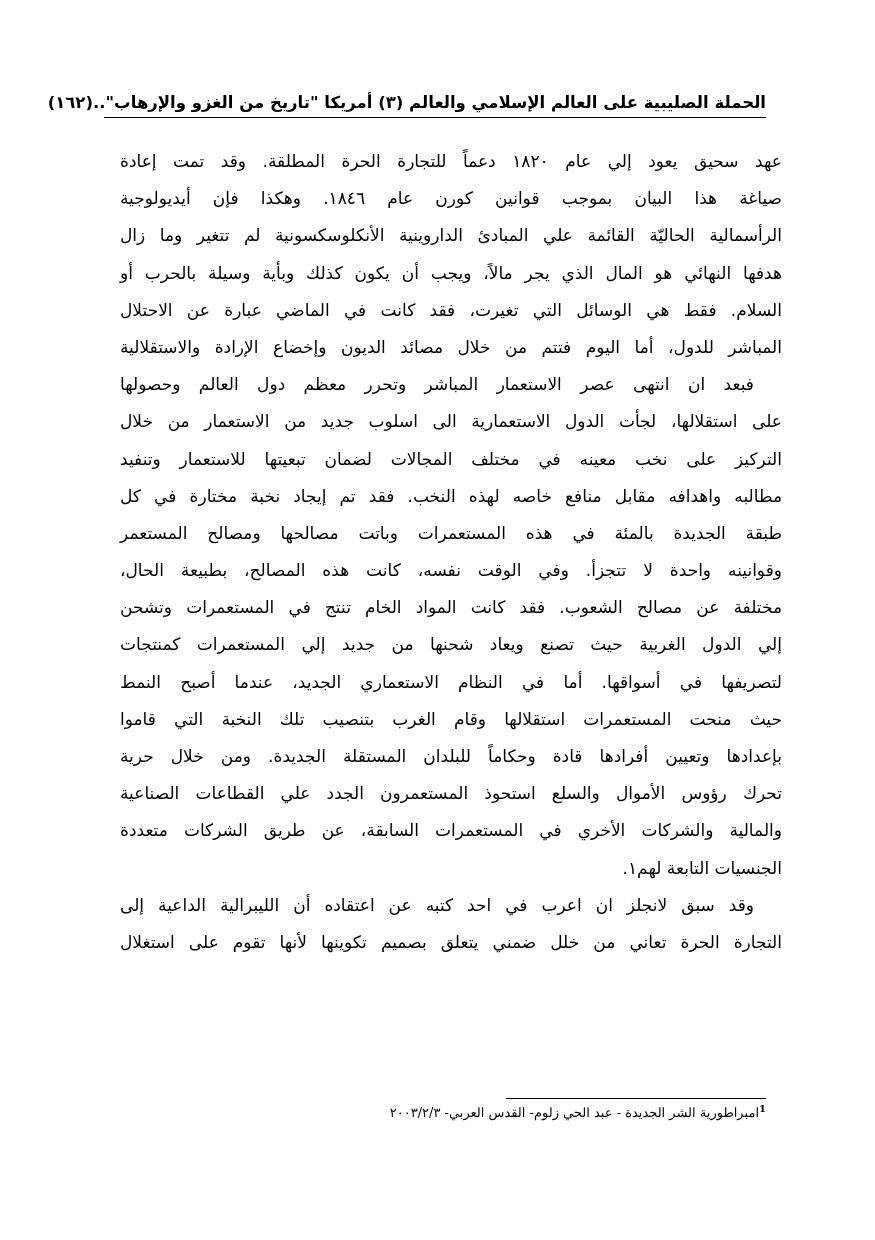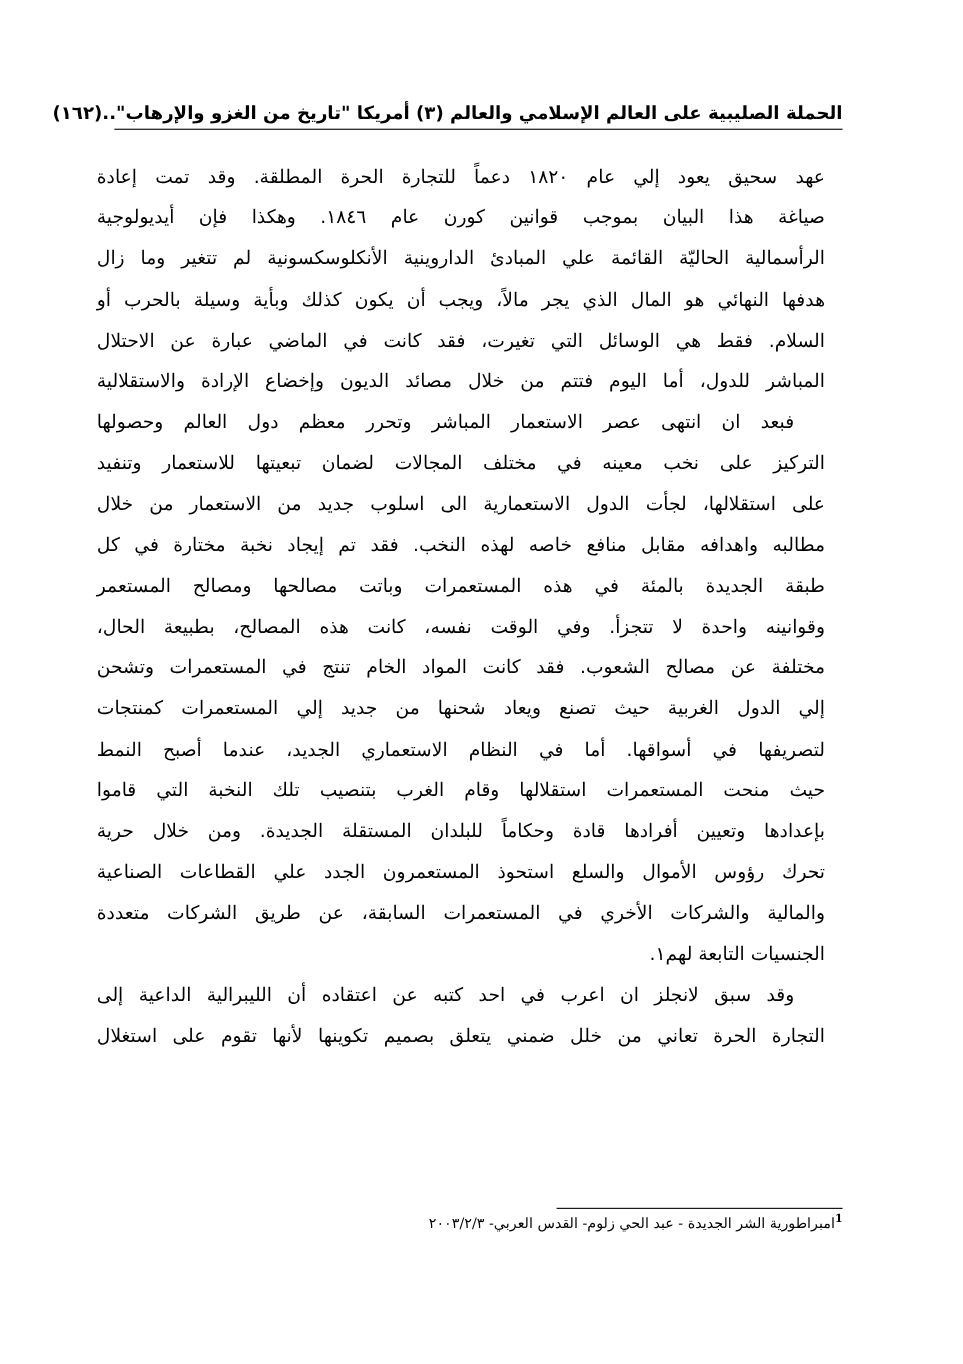--- a/index.html
+++ b/index.html
@@ -2,21 +2,21 @@
 <html><head>
 <meta charset="utf-8">
 <style>
   html, body { margin: 0; padding: 0; background: #ffffff; }
   body { width: 875px; height: 1240px; position: relative; overflow: hidden; font-family: "DejaVu Sans", sans-serif; color: #000; }
   .page { position: absolute; left: 0; top: 0; width: 875px; height: 1240px; background: #fff; }
   .header { position: absolute; left: 104px; top: 88px; width: 662px; height: 28px; direction: rtl; display: flex; justify-content: space-between; align-items: center; font-weight: bold; font-size: 16.5px; white-space: nowrap; }
   .header-title { direction: rtl; }
   .header-page { direction: rtl; margin-left: 0; }
   .header-rule { position: absolute; left: 104px; top: 117px; width: 662px; height: 0; border-top: 1.5px solid #000; }
-  .body-text { position: absolute; left: 88px; top: 143px; width: 662px; direction: rtl; font-size: 17px; line-height: 37.2px; }
+  .body-text { position: absolute; left: 120px; top: 143px; width: 662px; direction: rtl; font-size: 17px; line-height: 37.2px; }
   .line { display: block; height: 37.2px; text-align: justify; text-align-last: justify; white-space: nowrap; overflow: visible; }
   .line.last { text-align-last: right; }
   .line.indent { padding-right: 28px; }
   .footnote-rule { position: absolute; left: 506px; top: 1098px; width: 260px; border-top: 1px solid #000; }
   .footnote { position: absolute; left: 300px; top: 1103px; width: 466px; direction: rtl; text-align: right; font-family: "DejaVu Serif", serif; font-size: 13px; white-space: nowrap; }
   .footnote sup { font-weight: bold; font-size: 10px; }
 </style>
 </head>
 <body>
 
@@ -31,22 +31,22 @@
   <div class="body-text">
 
     <span class="line">عهد سحيق يعود إلي عام ١٨٢٠ دعماً للتجارة الحرة المطلقة. وقد تمت إعادة</span>
     <span class="line">صياغة هذا البيان بموجب قوانين كورن عام ١٨٤٦. وهكذا فإن أيديولوجية</span>
     <span class="line">الرأسمالية الحاليّة القائمة علي المبادئ الداروينية الأنكلوسكسونية لم تتغير وما زال</span>
     <span class="line">هدفها النهائي هو المال الذي يجر مالاً، ويجب أن يكون كذلك وبأية وسيلة بالحرب أو</span>
     <span class="line">السلام. فقط هي الوسائل التي تغيرت، فقد كانت في الماضي عبارة عن الاحتلال</span>
     <span class="line">المباشر للدول، أما اليوم فتتم من خلال مصائد الديون وإخضاع الإرادة والاستقلالية</span>
 
     <span class="line indent">فبعد ان انتهى عصر الاستعمار المباشر وتحرر معظم دول العالم وحصولها</span>
+    <span class="line">على استقلالها، لجأت الدول الاستعمارية الى اسلوب جديد من الاستعمار من خلال</span>
     <span class="line">التركيز على نخب معينه في مختلف المجالات لضمان تبعيتها للاستعمار وتنفيد</span>
-    <span class="line">على استقلالها، لجأت الدول الاستعمارية الى اسلوب جديد من الاستعمار من خلال</span>
     <span class="line">مطالبه واهدافه مقابل منافع خاصه لهذه النخب. فقد تم إيجاد نخبة مختارة في كل</span>
     <span class="line">طبقة الجديدة بالمئة في هذه المستعمرات وباتت مصالحها ومصالح المستعمر</span>
     <span class="line">وقوانينه واحدة لا تتجزأ. وفي الوقت نفسه، كانت هذه المصالح، بطبيعة الحال،</span>
     <span class="line">مختلفة عن مصالح الشعوب. فقد كانت المواد الخام تنتج في المستعمرات وتشحن</span>
     <span class="line">إلي الدول الغربية حيث تصنع ويعاد شحنها من جديد إلي المستعمرات كمنتجات</span>
     <span class="line">لتصريفها في أسواقها. أما في النظام الاستعماري الجديد، عندما أصبح النمط</span>
     <span class="line">حيث منحت المستعمرات استقلالها وقام الغرب بتنصيب تلك النخبة التي قاموا</span>
     <span class="line">بإعدادها وتعيين أفرادها قادة وحكاماً للبلدان المستقلة الجديدة. ومن خلال حرية</span>
     <span class="line">تحرك رؤوس الأموال والسلع استحوذ المستعمرون الجدد علي القطاعات الصناعية</span>
     <span class="line">والمالية والشركات الأخري في المستعمرات السابقة، عن طريق الشركات متعددة</span>

